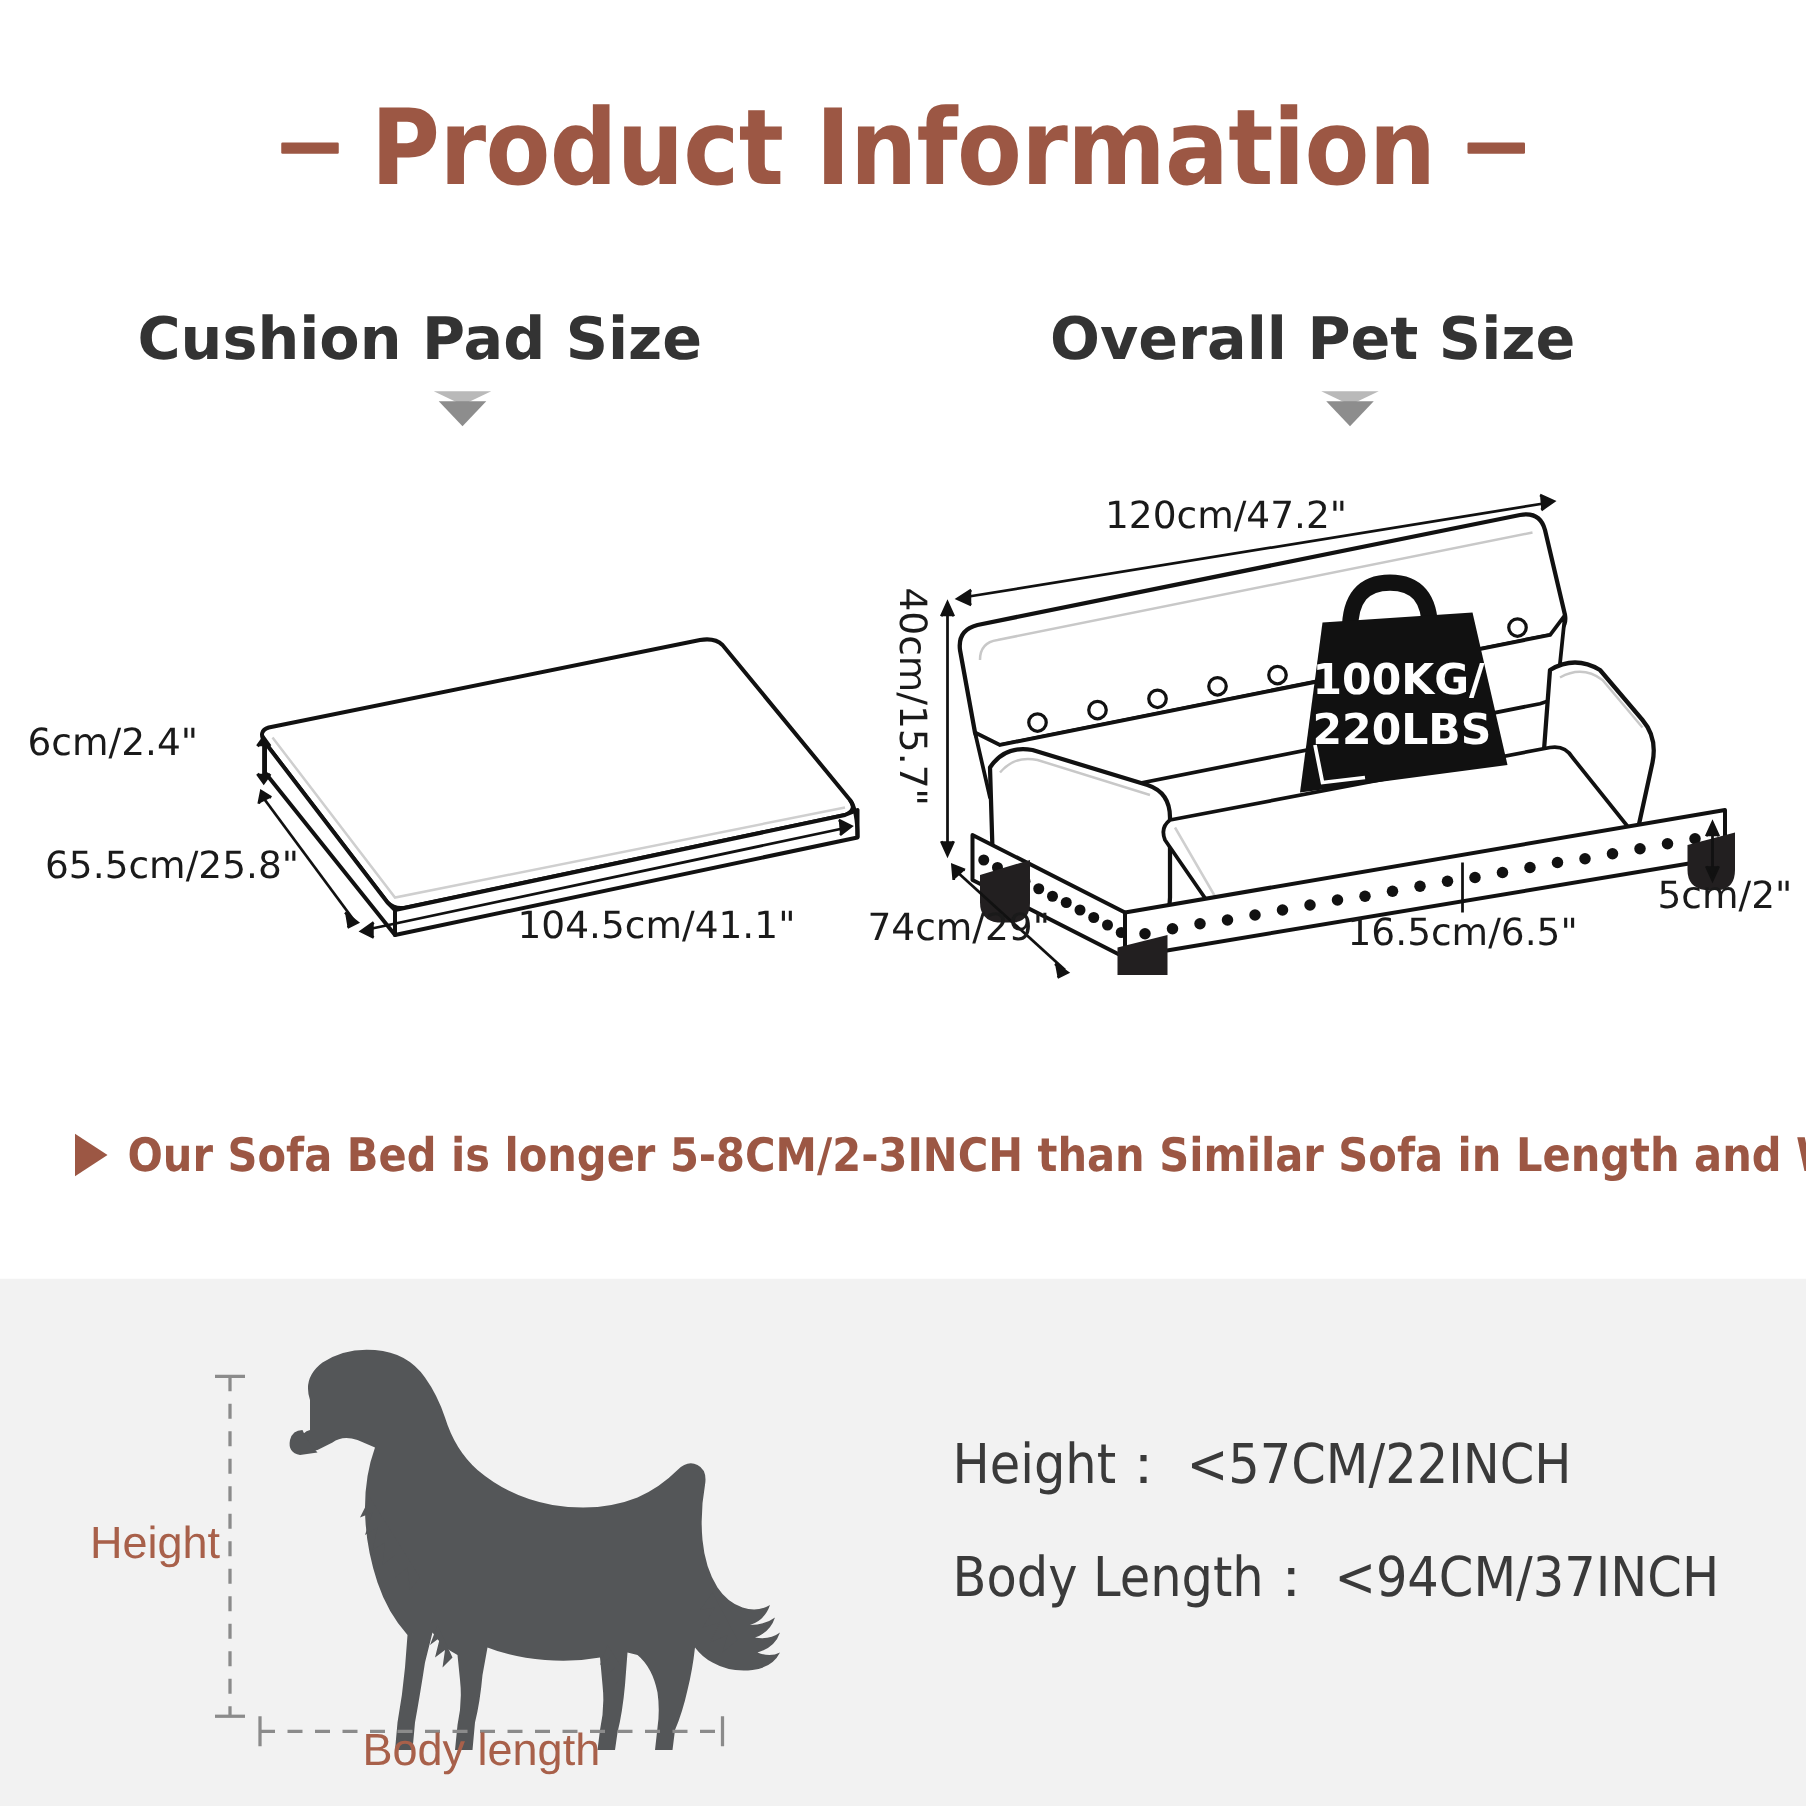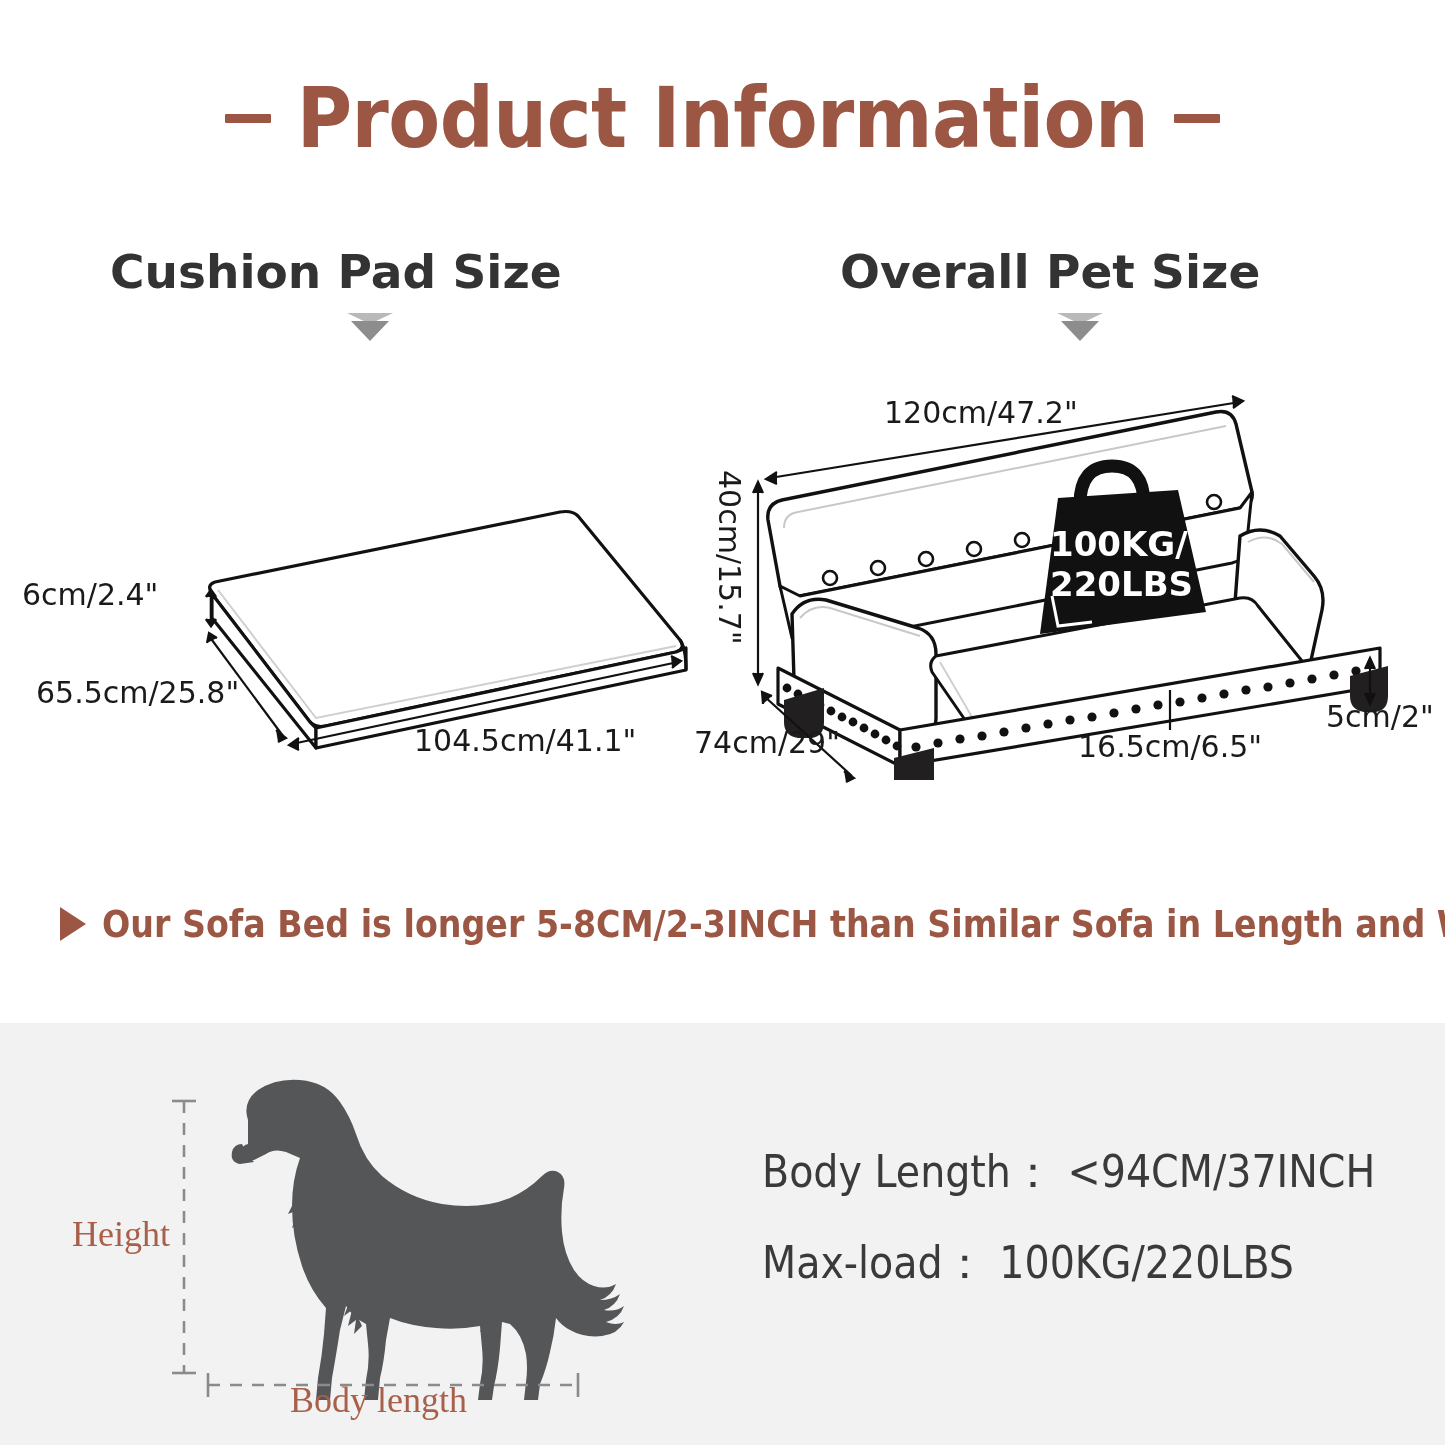--- a/index.html
+++ b/index.html
@@ -62,21 +62,21 @@
   }
 
   
   .bottom-section{position:absolute;left:0;top:1023px;width:1445px;height:422px;background:#f2f2f2;}
 
   .dog-wrap{position:absolute;left:150px;top:25px;width:560px;height:370px;}
   .dog-wrap svg{display:block;}
 
   .axis-label{
     position:absolute;
-    font-family:Liberation Serif, serif;
+    font-family:Liberation Sans, sans-serif;
     font-size:36px;color:#a8604a;white-space:nowrap;line-height:1;
   }
   .lbl-height{left:72px;top:1216px;}
   .lbl-bodylen{left:290px;top:1382px;}
 
   .specs{position:absolute;left:762px;top:1150px;width:660px;}
   .spec-row{
     font-family:"DejaVu Sans Condensed","DejaVu Sans",sans-serif;
     font-size:44px;color:#3a3a3a;white-space:nowrap;line-height:1;margin-bottom:47px;
   }
@@ -383,22 +383,22 @@
       <line x1="578" y1="350" x2="578" y2="374" stroke="#8b8b8b" stroke-width="2.6"></line>
     </svg>
 
   </div>
 
   <div class="axis-label lbl-height">Height</div>
   <div class="axis-label lbl-bodylen">Body length</div>
 
   <div class="specs">
     <div class="spec-row">
+      <span class="k">Height：</span>
+      <span class="v">&lt;57CM/22INCH</span>
+    </div>
+    <div class="spec-row">
       <span class="k">Body Length：</span>
       <span class="v">&lt;94CM/37INCH</span>
     </div>
-    <div class="spec-row">
-      <span class="k">Max-load：</span>
-      <span class="v">100KG/220LBS</span>
-    </div>
   </div>
 
 </div>
 
 </body></html>

